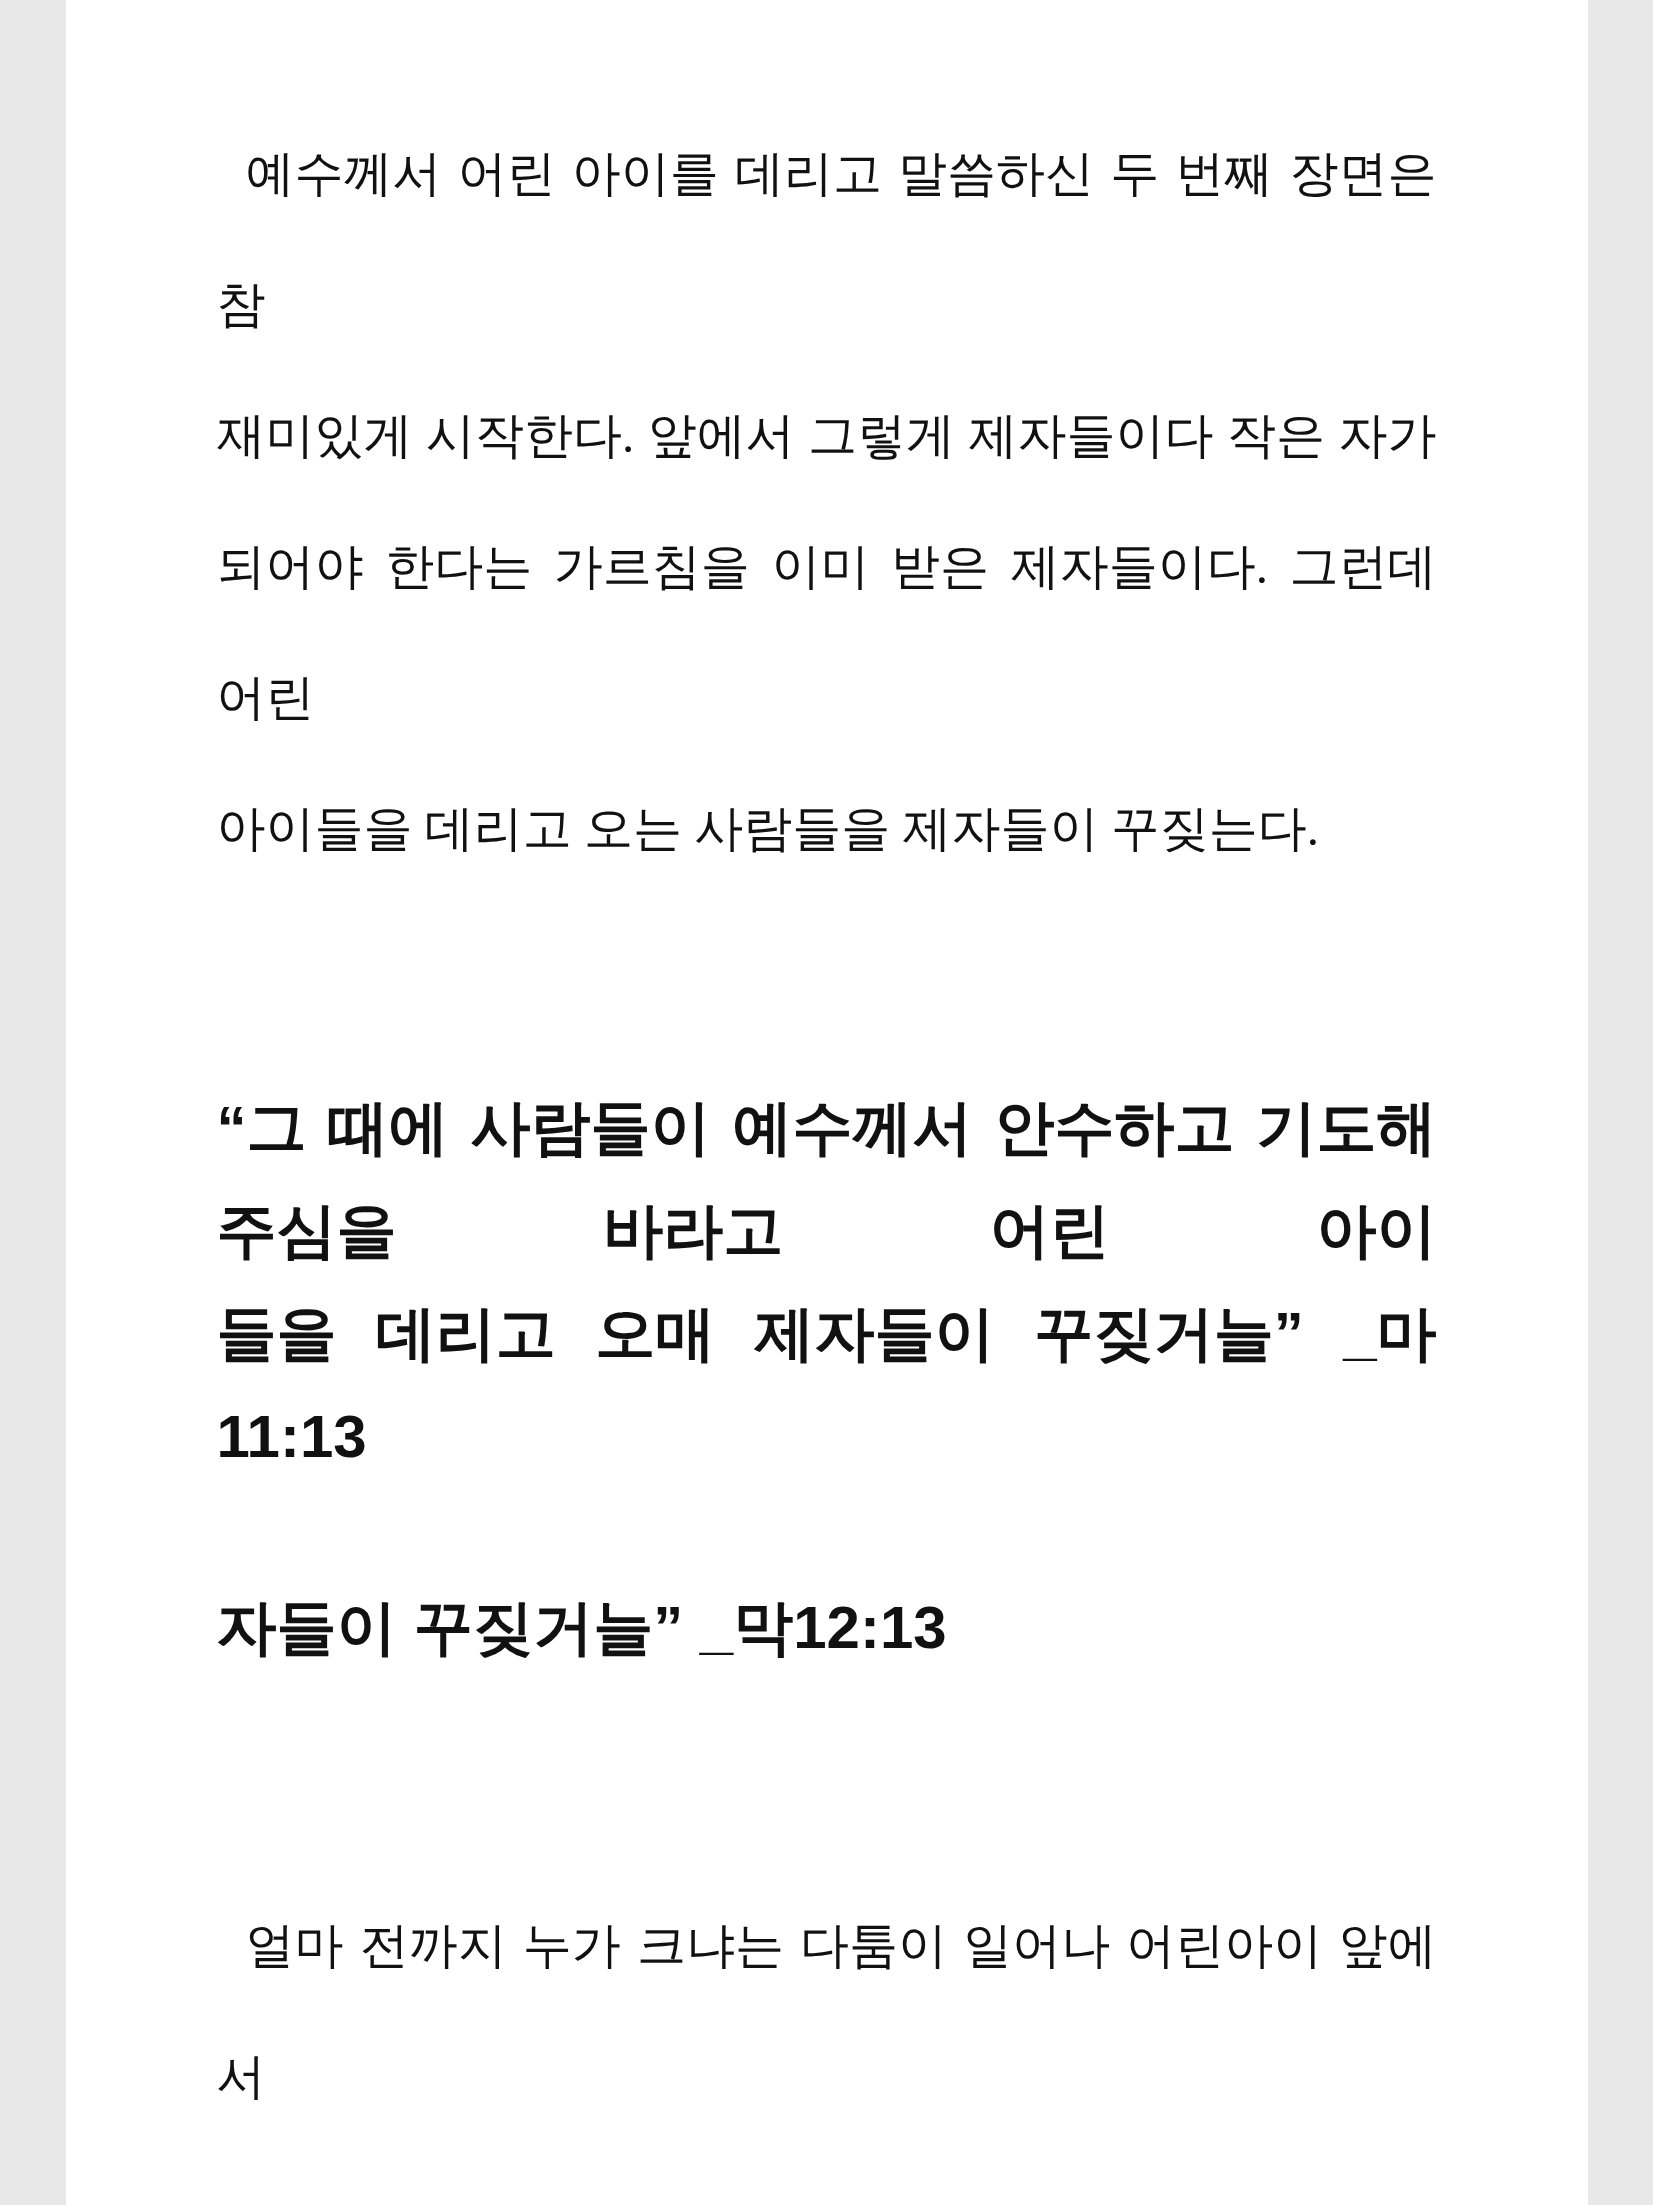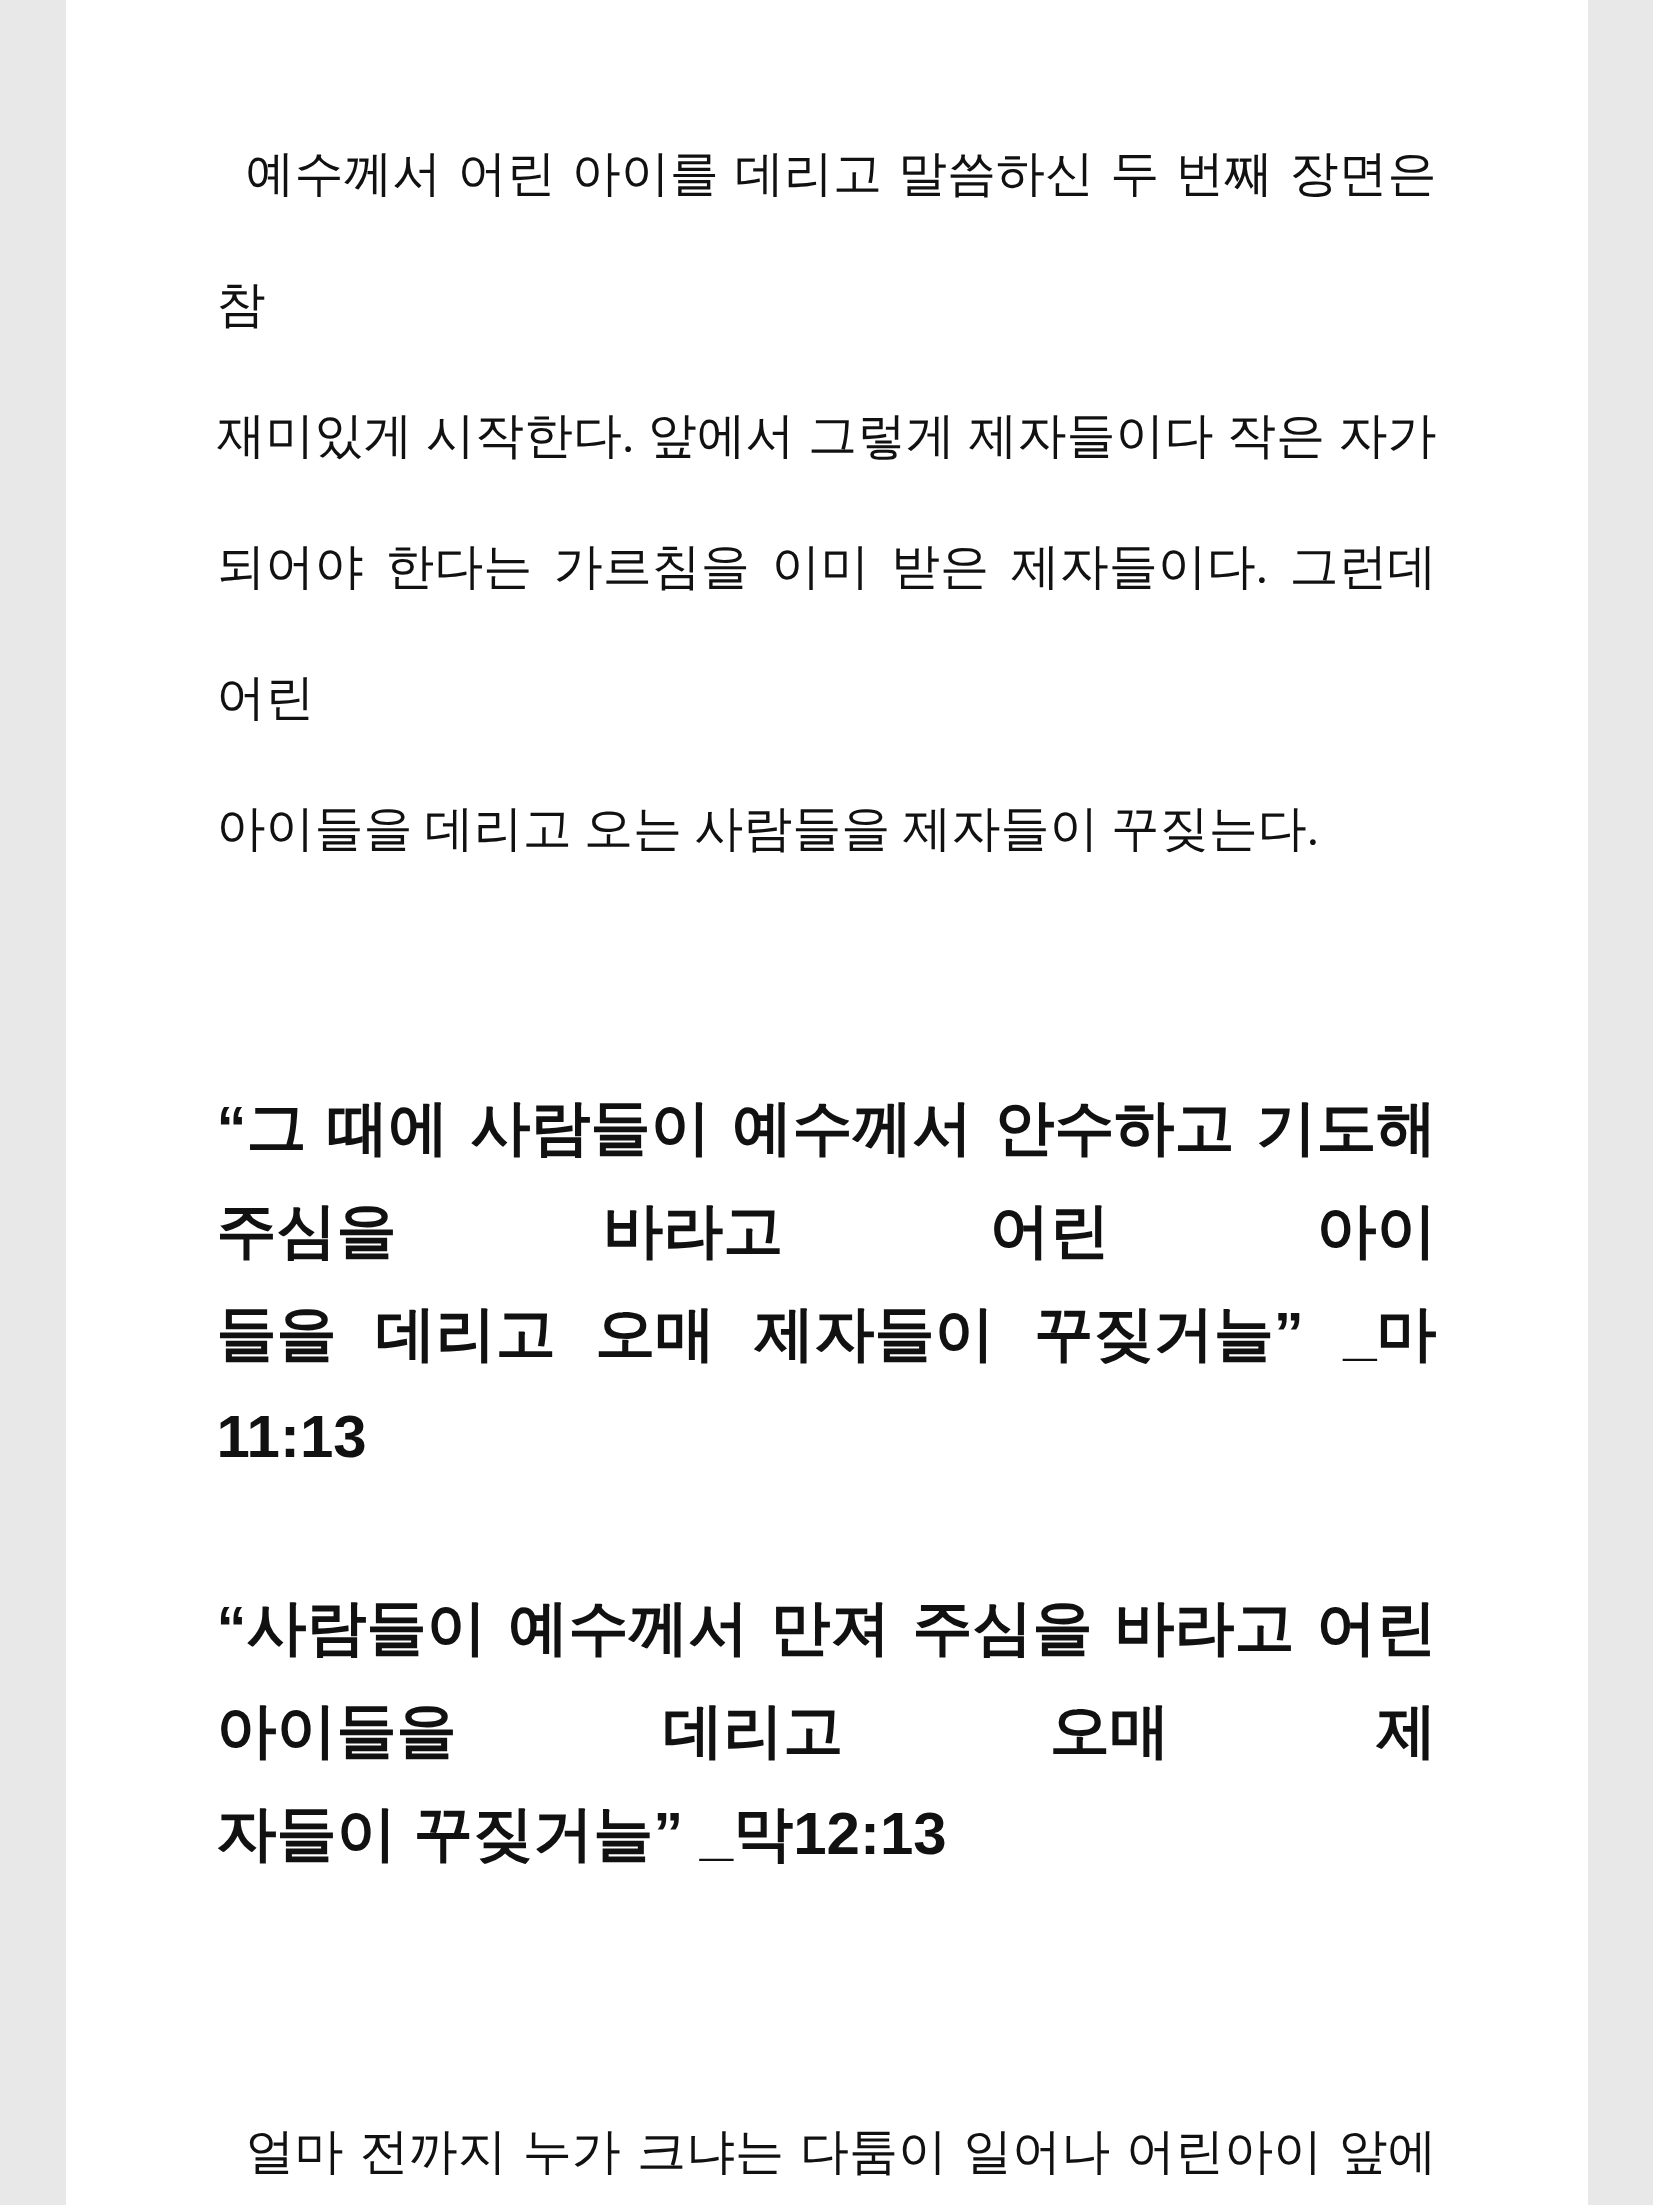--- a/index.html
+++ b/index.html
@@ -70,21 +70,20 @@
       <div class="bline just">되어야 한다는 가르침을 이미 받은 제자들이다. 그런데 어린</div>
       <div class="bline">아이들을 데리고 오는 사람들을 제자들이 꾸짖는다.</div>
     </div>
 
     <div class="quote-block first">
       <div class="qline just">“그 때에 사람들이 예수께서 안수하고 기도해 주심을 바라고 어린 아이</div>
       <div class="qline">들을 데리고 오매 제자들이 꾸짖거늘” _마11:13</div>
     </div>
 
     <div class="quote-block">
-      <div class="qline just">“사람들이 예수께서 만져 주심을 바라고 어린 아이들을 데리고 오매 제</div>
       <div class="qline">자들이 꾸짖거늘” _막12:13</div>
     </div>
 
 
     <div class="paragraph closing-paragraph">
       <div class="bline just indent">얼마 전까지 누가 크냐는 다툼이 일어나 어린아이 앞에서</div>
 
     </div>
 
   </div>

